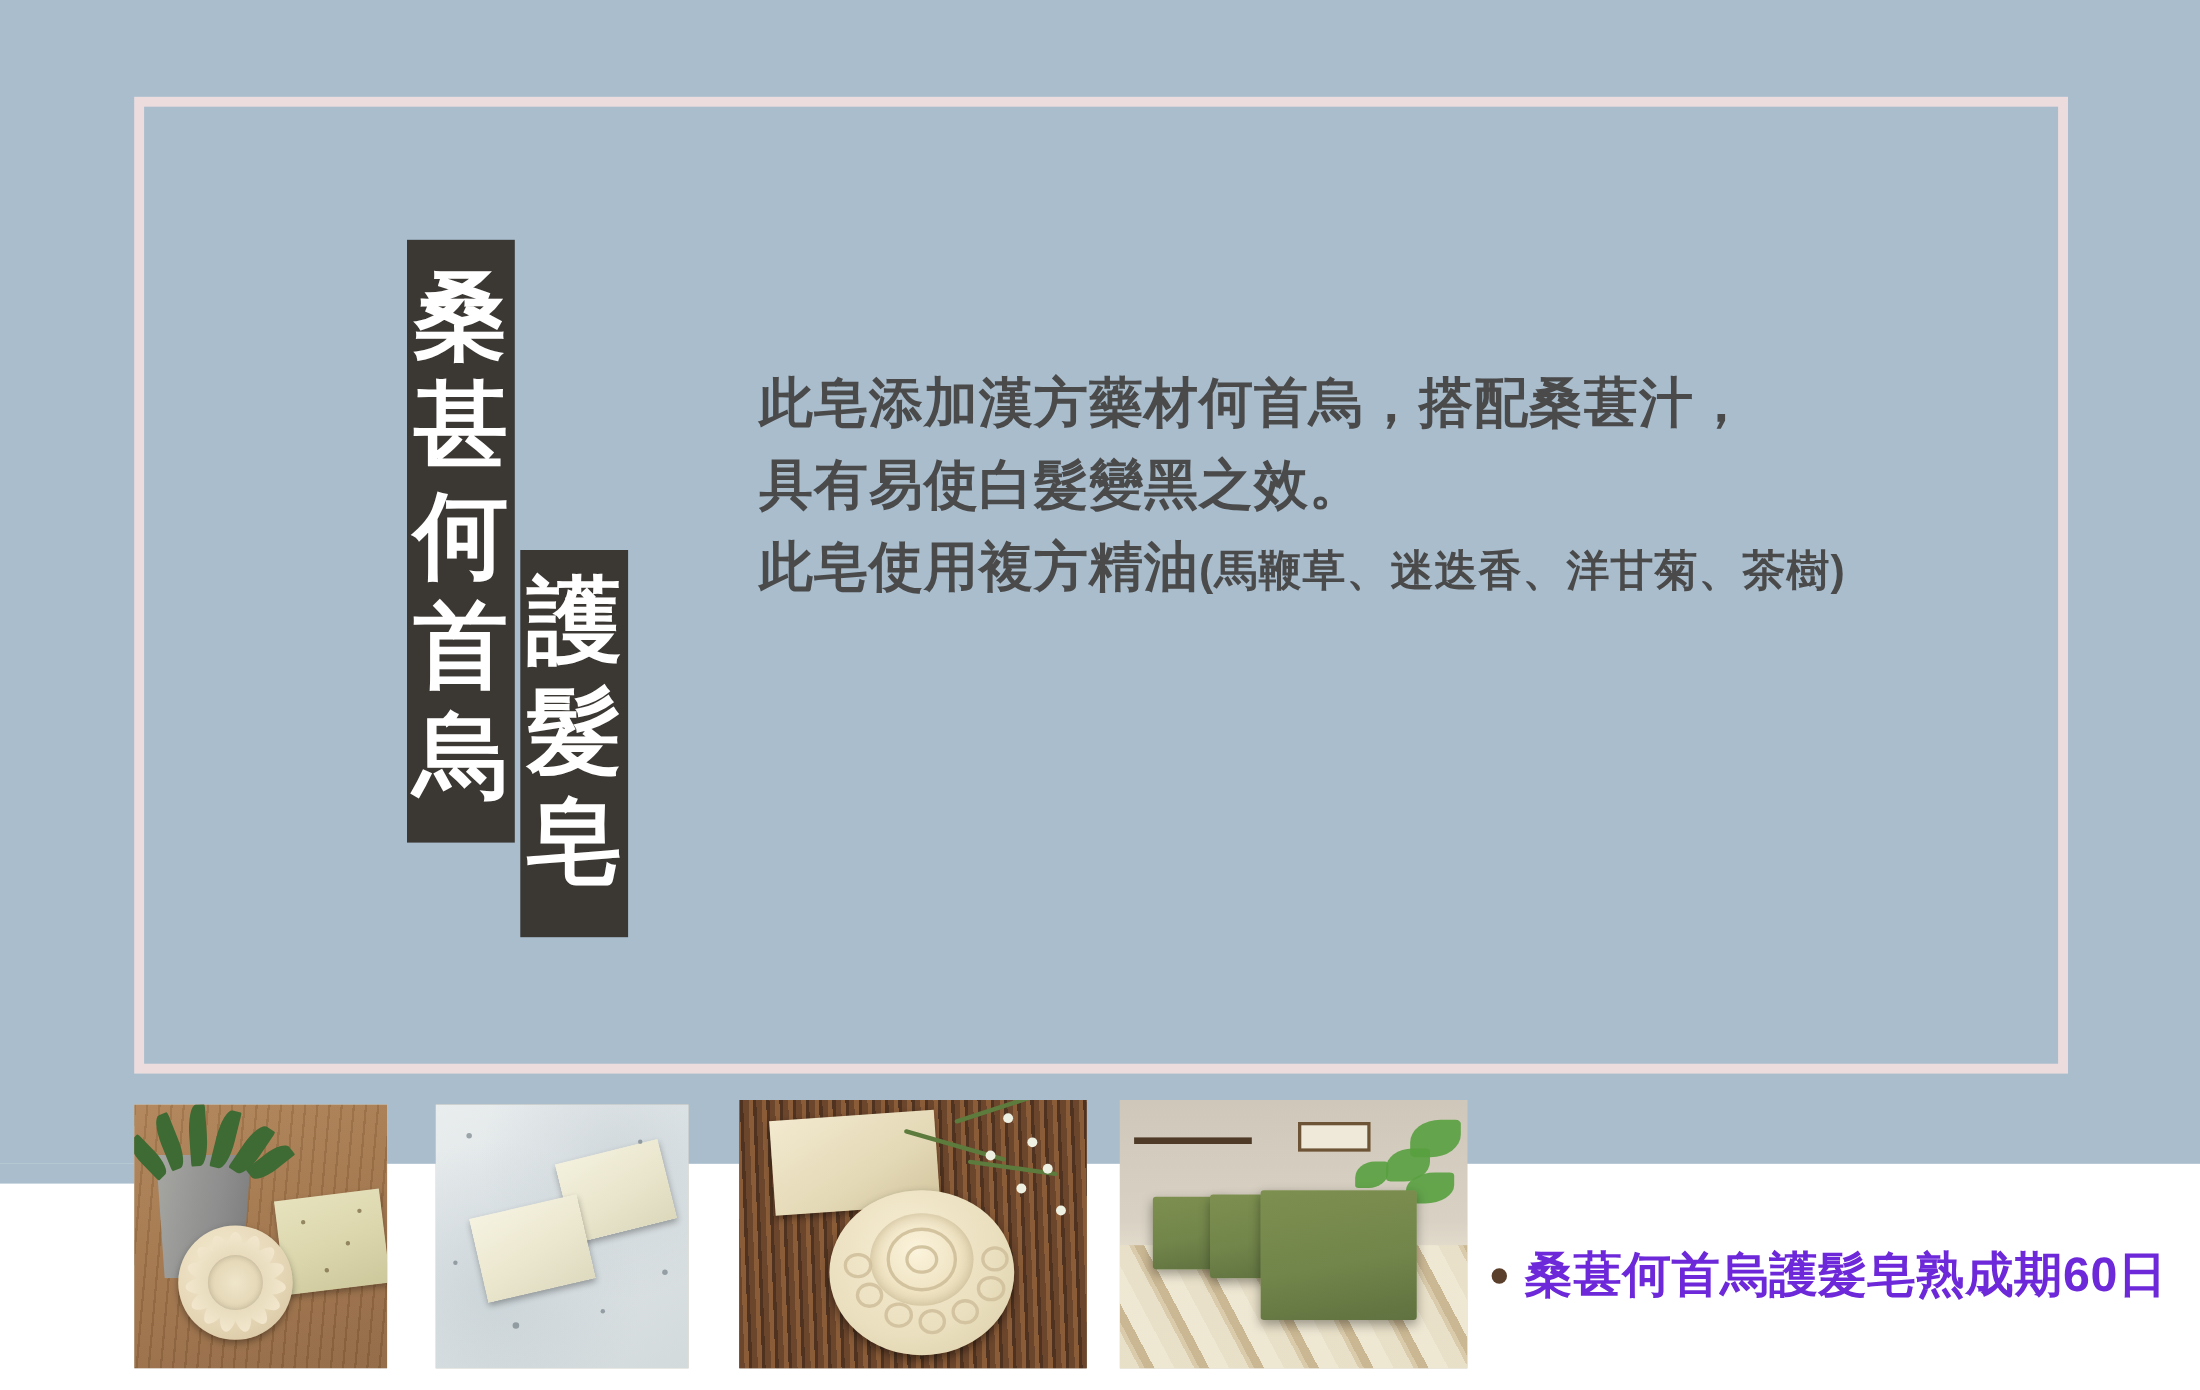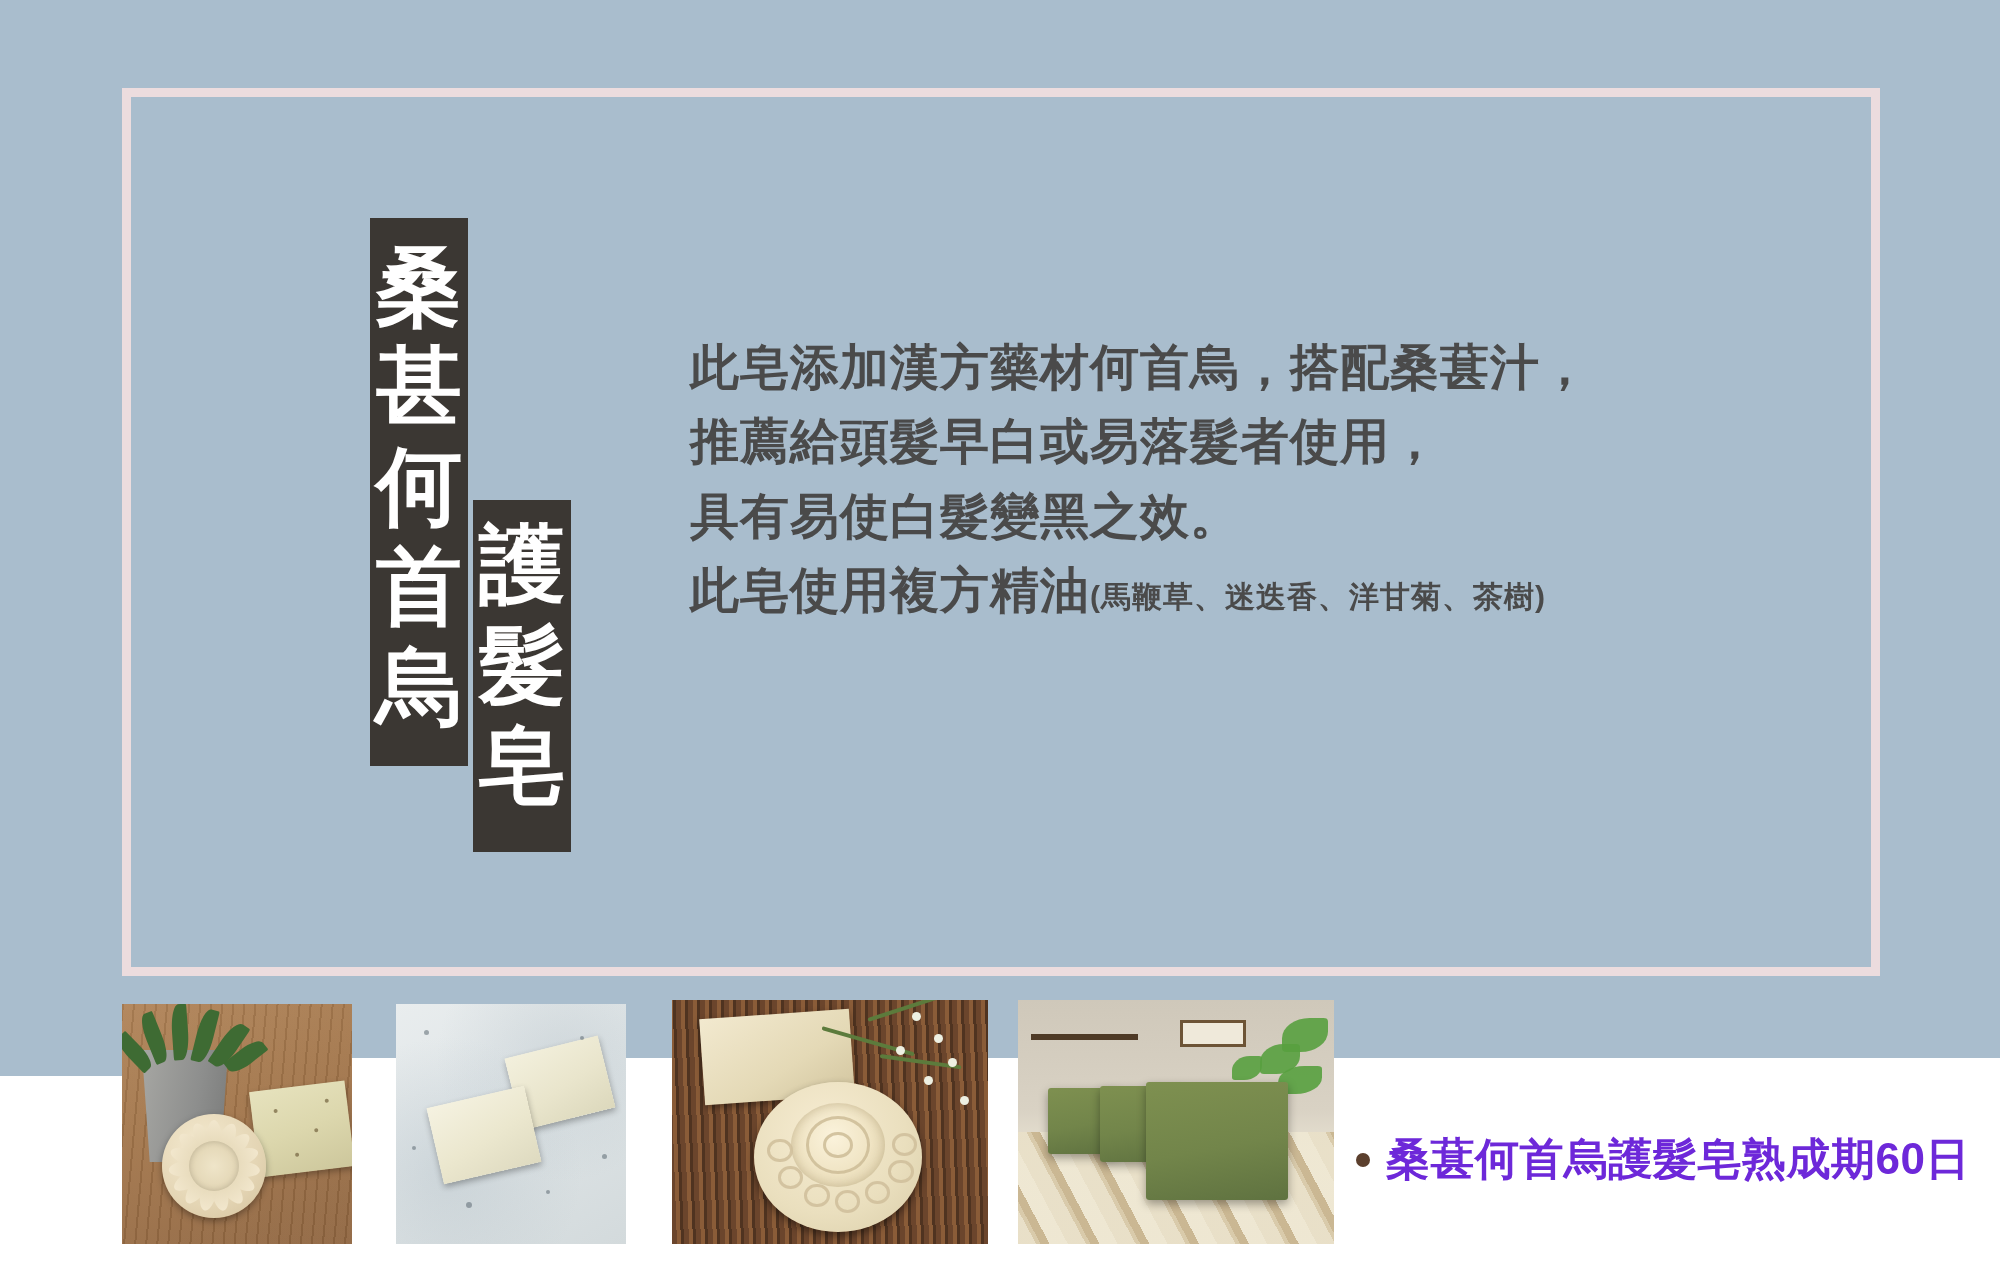--- a/index.html
+++ b/index.html
@@ -103,21 +103,21 @@
   .body-line {
     color: #4a4a4a;
     font-size: 49px;
     font-weight: 700;
     line-height: 1.52;
     letter-spacing: 1px;
     white-space: nowrap;
     font-family: "Liberation Sans", "DejaVu Sans", sans-serif;
   }
   .body-line .small {
-    font-size: 30px;
+    font-size: 39px;
   }
 
   
   .photo {
     position: absolute;
     overflow: hidden;
     background: #cfcabd;
   }
   #photo-1 { left: 122px;  top: 1004px; width: 230px; height: 240px; }
   #photo-2 { left: 396px;  top: 1004px; width: 230px; height: 240px; }
@@ -305,23 +305,20 @@
 
   <div class="title-col" id="title-col-2">
     <span class="vchar">護</span>
     <span class="vchar">髮</span>
     <span class="vchar">皂</span>
   </div>
 
   <div class="body-copy">
     <div class="body-line">
       <span>此皂添加漢方藥材何首烏，搭配桑葚汁，</span>
-    </div>
-    <div class="body-line">
-      <span>推薦給頭髮早白或易落髮者使用，</span>
     </div>
     <div class="body-line">
       <span>具有易使白髮變黑之效。</span>
     </div>
     <div class="body-line">
       <span>此皂使用複方精油</span><span class="small">(馬鞭草、迷迭香、洋甘菊、茶樹)</span>
     </div>
   </div>
 
   <div class="photo" id="photo-1">

